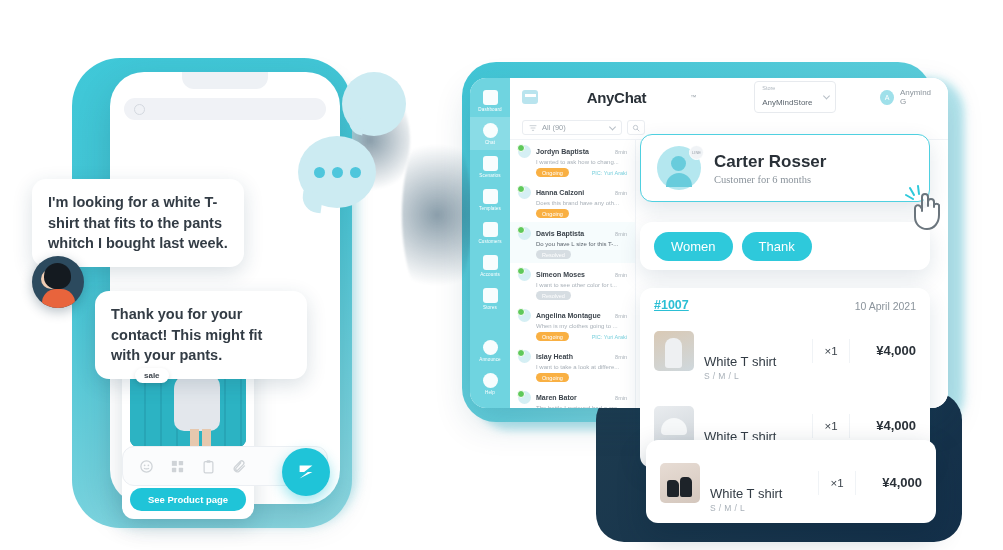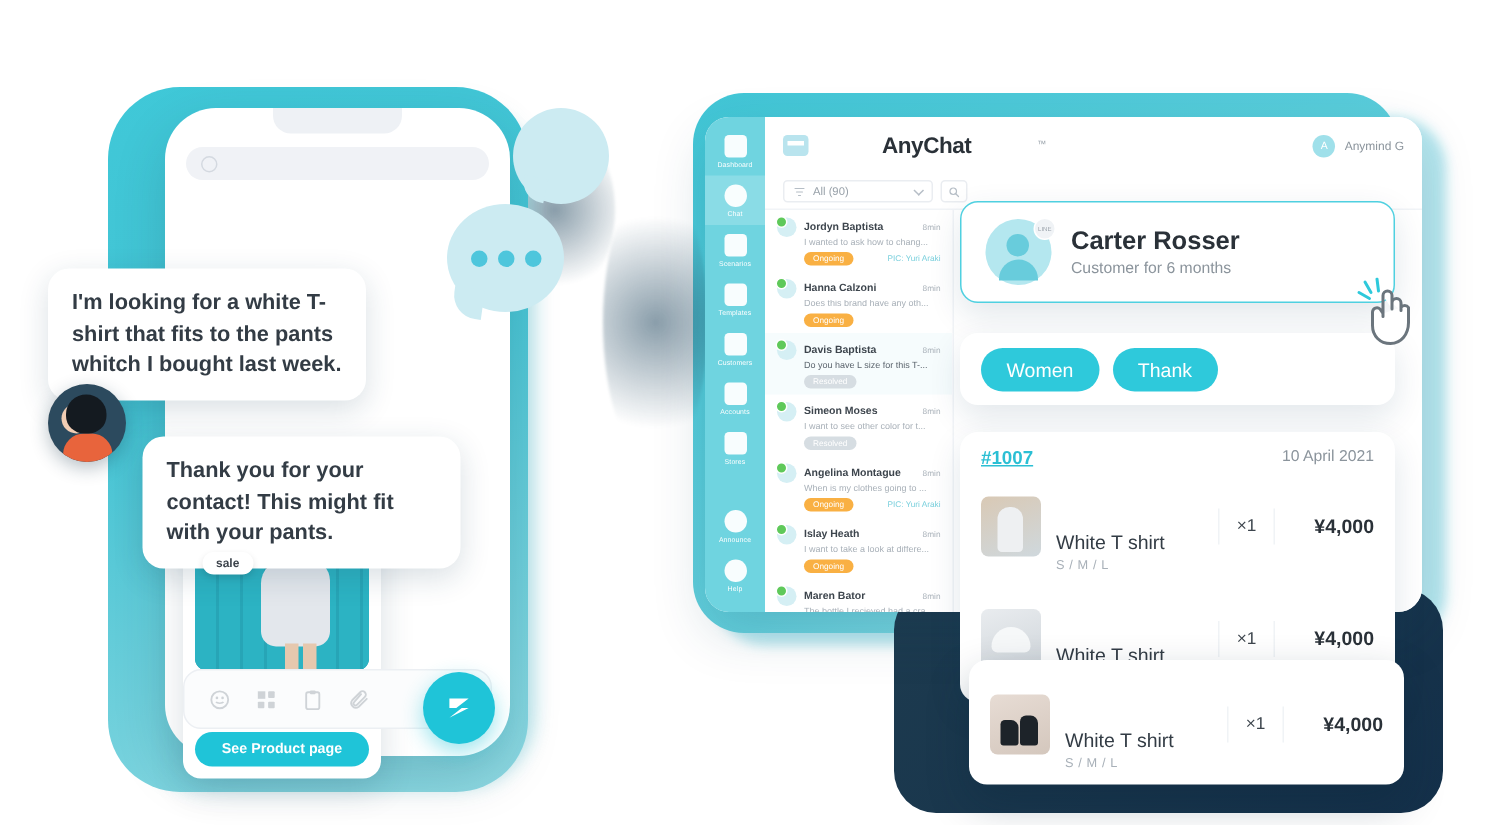--- a/index.html
+++ b/index.html
@@ -287,39 +287,39 @@
     position:absolute; left:9px; top:27px; width:26px; height:14px;
     border-radius:13px 13px 0 0; background:#68ccdc;
   }
   .cust-badge {
     position:absolute; right:-3px; top:-1px; width:15px; height:15px;
     border-radius:50%; background:#f0f3f6; border:1.5px solid #fff;
     display:flex; align-items:center; justify-content:center;
     font-size:4px; color:#9aa3ab;
   }
   .cust-name { font-size:17px; font-weight:700; color:#2a3138; }
-  .cust-sub { font-size:10.5px; color:#8b949c; margin-top:2px; }
+  .cust-sub { font-size:10.5px; color:#8b949c; margin-top:2px;font-family:Liberation Serif, serif; }
 
   .tags-card {
     position:absolute; left:640px; top:222px; width:290px; height:48px;
     background:#fff; border-radius:12px; display:flex; align-items:center;
     padding:0 14px; gap:9px; box-shadow:0 8px 22px rgba(20,60,90,.12);
   }
   .pill {
     padding:7px 17px; border-radius:16px; font-size:13px; font-weight:400;
     background:#2ec9db; color:#fff; cursor:pointer; white-space:nowrap;
   }
   .pill.outline { background:#fff; color:#2ec9db; border:1.4px solid #2ec9db; }
 
   .order-card {
     position:absolute; left:640px; top:288px; width:290px;
     background:#fff; border-radius:12px; padding:10px 14px 6px;
     box-shadow:0 8px 22px rgba(20,60,90,.12);
   }
-  .order-head { display:flex; align-items:flex-start; justify-content:space-between; }
+  .order-head { display:flex; align-items:flex-end; justify-content:space-between; }
   .order-id {
     font-size:12.5px; font-weight:700; color:#2bbfd4;
     text-decoration:underline; cursor:pointer;
   }
   .order-date { font-size:10.5px; color:#8b949c; }
   .order-row {
     display:flex; align-items:center; gap:10px; padding:8px 0 6px;
   }
   .order-thumb {
     width:40px; height:40px; border-radius:5px; flex:none; overflow:hidden;
@@ -489,20 +489,25 @@
         </div>
       </div>
     </div>
 
     <div class="dash-main">
       <div class="dash-header">
         <span class="logo-mark"></span>
         <span class="logo-text">AnyChat</span>
         <span class="logo-tm">™</span>
 
+        <div class="store-select">
+          <span class="store-lbl">Store</span>
+          <span class="store-val">AnyMindStore</span>
+          <span class="chev"></span>
+        </div>
 
         <div class="user-area">
           <span class="user-av">A</span>
           <span class="user-name">Anymind G</span>
         </div>
       </div>
 
       <div class="filter-bar">
         <div class="filter-box">
           <svg width="8" height="8" viewBox="0 0 24 24">

